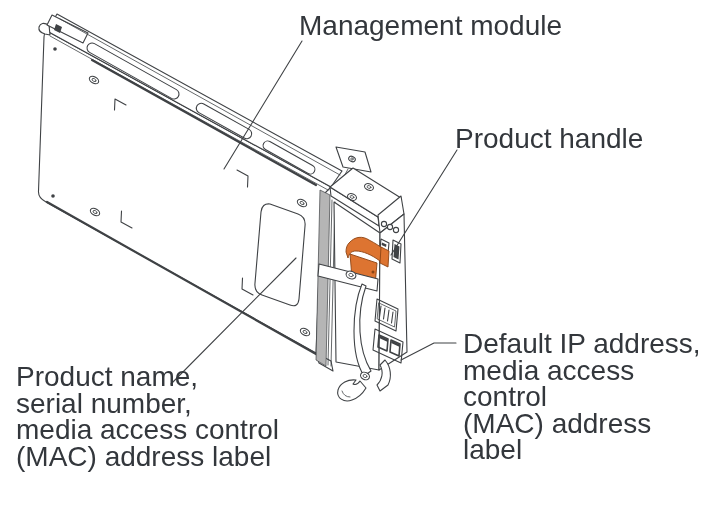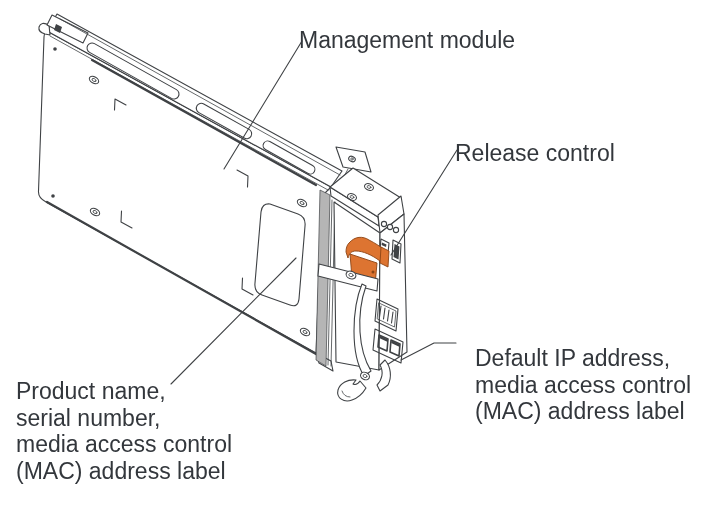--- a/index.html
+++ b/index.html
@@ -1,20 +1,20 @@
 <!DOCTYPE html>
 <html style="--line: #3f4245; --text: #33373c; --handle_orange: #dd7431; --gasket_gray: #b5b5b5;"><head>
 <meta charset="utf-8">
 <style>
   html,body{margin:0;padding:0;background:#fff;}
   .stage{position:relative;width:708px;height:512px;background:#fff;overflow:hidden;
          font-family:"Liberation Sans",sans-serif;}
   .stage svg{position:absolute;left:0;top:0;}
   .callout{position:absolute;white-space:pre-line;color:var(--text,#33373c);
-           font-size:23px;line-height:26.5px;margin-top:14px;}
+           font-size:28px;line-height:26.5px;}
   .ln{stroke:var(--line,#3f4245);fill:none;stroke-width:1.1;stroke-linecap:round;stroke-linejoin:round;}
   .fw{fill:#ffffff;}
   .thk{stroke-width:2.2;}
   .thn{stroke-width:0.8;}
   .dk{fill:var(--line,#3f4245);stroke:none;}
   .gray{fill:var(--gasket_gray,#b5b5b5);stroke:var(--line,#3f4245);stroke-width:0.7;}
   .or{fill:var(--handle_orange,#dd7431);stroke:#8c4414;stroke-width:0.9;stroke-linejoin:round;}
 </style>
 </head>
 <body>
@@ -145,23 +145,23 @@
   <g>
     <path class="ln" d="M302,41 L224,169"></path>
     <path class="ln" d="M457,150 L391,255"></path>
     <path class="ln" d="M456,343 L434,343 L401,360"></path>
     <path class="ln" d="M171,384 L296,258"></path>
   </g>
 </svg>
 
   <div class="callout" style="left:299px;top:13px">Management module</div>
 
-  <div class="callout" style="left:455px;top:126px">Release control</div>
+  <div class="callout" style="left:455px;top:126px">Product handle</div>
 
-  <div class="callout" style="left:475px;top:331px">Default IP address,
+  <div class="callout" style="left:463px;top:331px">Default IP address,
 media access control
 (MAC) address label</div>
 
   <div class="callout" style="left:16px;top:364px">Product name,
 serial number,
 media access control
 (MAC) address label</div>
 </div>
 
 </body></html>

